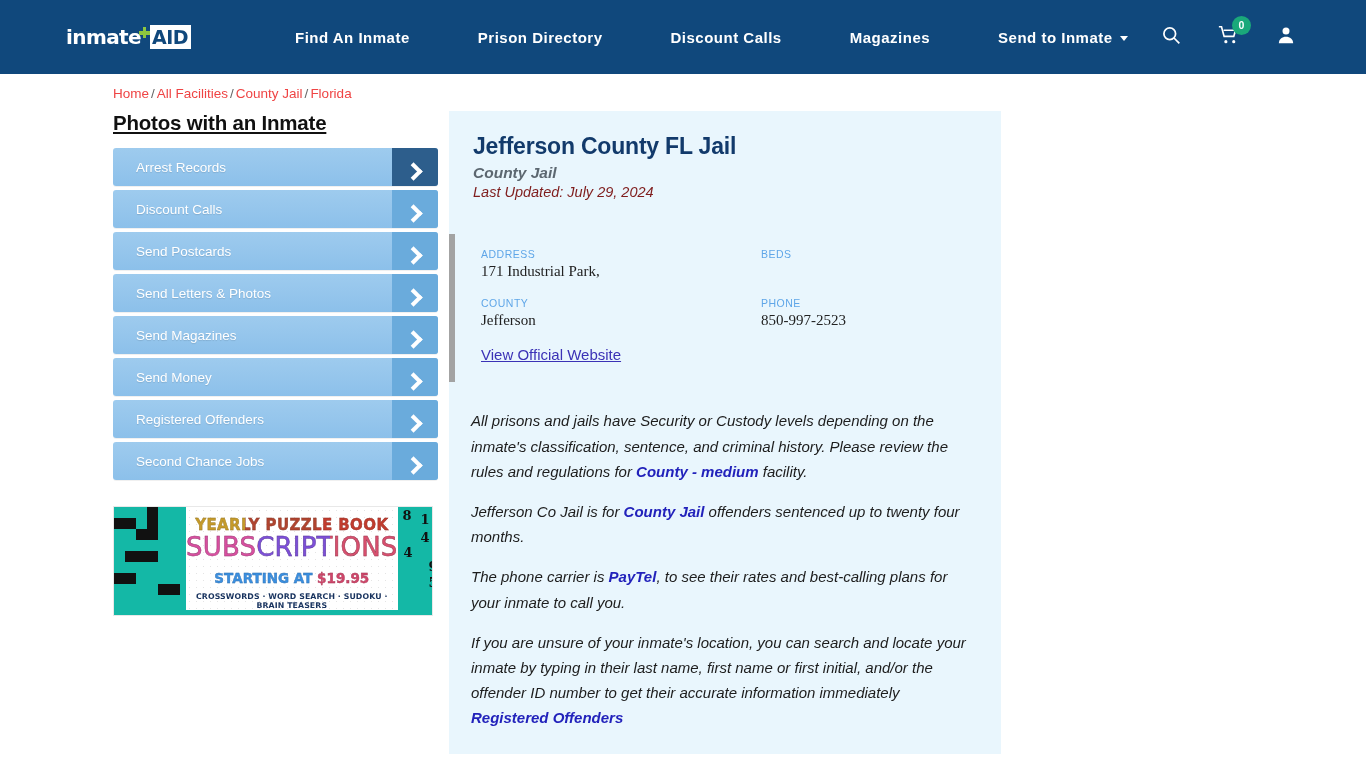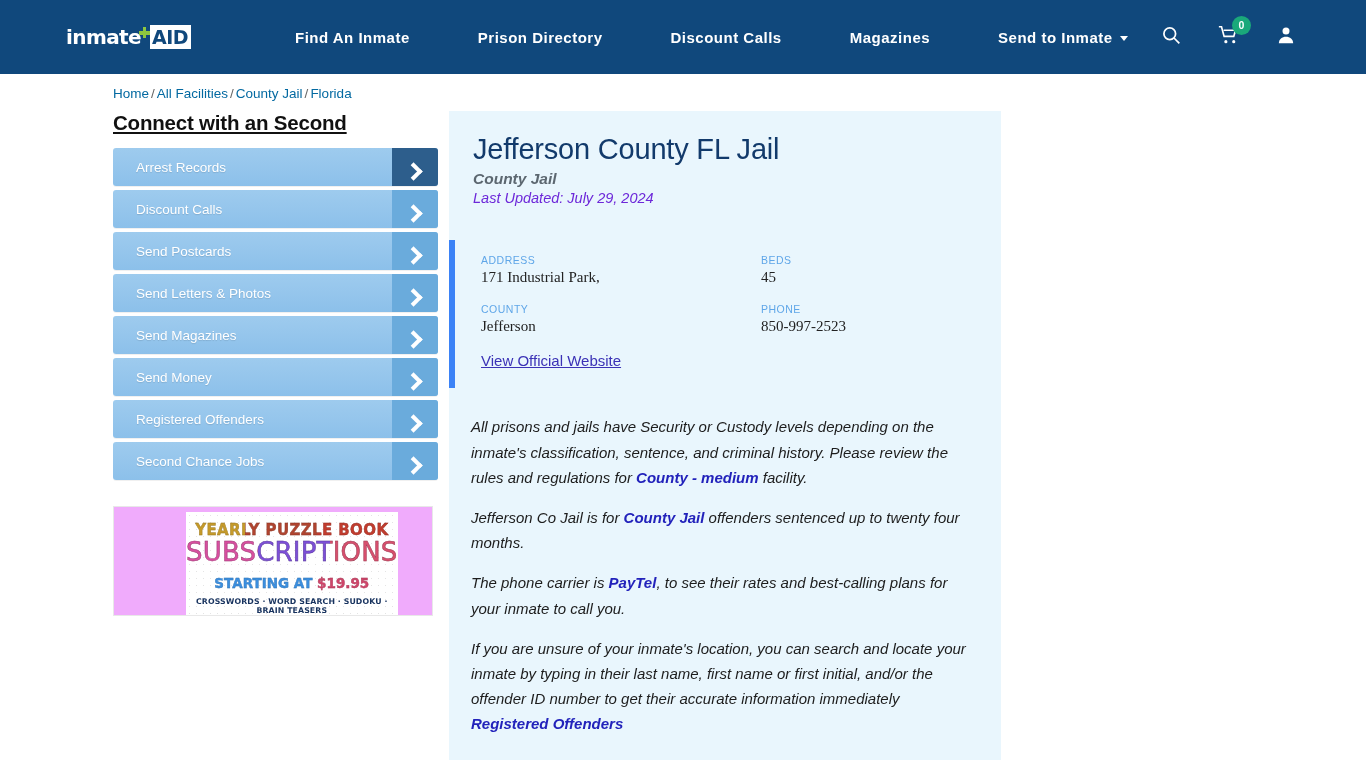--- a/index.html
+++ b/index.html
@@ -104,21 +104,21 @@
   
   .page {
     padding: 0 0 0 0;
     position: relative;
   }
   .breadcrumb {
     padding: 12px 0 0 113px;
     font-size: 13.5px;
     color: #444;
   }
-  .breadcrumb a { color: #0369a1; text-decoration: none; cursor: pointer; }
+  .breadcrumb a { color: #ef4444; text-decoration: none; cursor: pointer; }
   .breadcrumb .sep { color: #666; padding: 0 2px; }
 
   .columns { display: flex; padding-left: 113px; }
   .sidebar { width: 325px; flex: 0 0 325px; padding-top: 10px; }
   .side-title {
     font-size: 20.5px;
     font-weight: bold;
     color: #111;
     text-decoration: underline;
     margin-bottom: 13px;
@@ -159,27 +159,27 @@
     border-right: 4px solid #fff;
     transform: rotate(45deg);
     margin-left: -4px;
   }
 
   
   .ad {
     margin-top: 26px;
     width: 320px;
     height: 110px;
-    background: #f0abfc;
+    background: #14b8a6;
     border: 1px solid #e8e8e8;
     position: relative;
     overflow: hidden;
     cursor: pointer;
     display: flex;
-    align-items: flex-end;
+    align-items: flex-start;
   }
   .ad-cross {
     width: 72px;
     background:
       repeating-linear-gradient(0deg, #bbb 0 1px, transparent 1px 11px),
       repeating-linear-gradient(90deg, #bbb 0 1px, transparent 1px 11px),
       #fff;
     position: relative;
     flex: 0 0 72px;
   }
@@ -237,40 +237,40 @@
     font-size: 13px; font-weight: bold; color: #111;
     font-family: "DejaVu Serif", serif;
   }
 
   
   .main { margin-left: 11px; width: 552px; padding-top: 10px; }
   .card { background: #e9f6fd; padding: 22px 0 0 0; }
   .card-head { padding: 0 26px 0 24px; }
   .fac-title {
     color: #123a6b;
-    font-size: 29px;
-    font-weight: normal;
+    font-size: 23px;
+    font-weight: bold;
     letter-spacing: -0.2px;
   }
   .fac-type {
     color: #5c6770;
     font-size: 15.5px;
     font-style: italic;
     font-weight: bold;
     margin-top: 4px;
   }
   .fac-updated {
-    color: #6d28d9;
+    color: #7f1d1d;
     font-size: 14.5px;
     font-style: italic;
     margin-top: 2px;
   }
   .info-wrap {
     margin-top: 34px;
-    border-left: 6px solid #3b82f6;
+    border-left: 6px solid #a3a3a3;
     padding: 14px 0 18px 26px;
   }
   .info-grid {
     display: grid;
     grid-template-columns: 280px 1fr;
     row-gap: 16px;
   }
   .lab {
     color: #5fa6e8;
     font-size: 10.5px;
@@ -352,21 +352,21 @@
 
 <div class="page">
 
   <div class="breadcrumb">
     <a>Home</a><span class="sep">/</span><a>All Facilities</a><span class="sep">/</span><a>County Jail</a><span class="sep">/</span><a>Florida</a>
   </div>
 
   <div class="columns">
 
     <div class="sidebar">
-      <div class="side-title">Connect with an Second</div>
+      <div class="side-title">Photos with an Inmate</div>
 
       <div class="side-btn active">
         <span class="label">Arrest Records</span>
         <span class="arrow">
             <i class="chev"></i>
           </span>
       </div>
       <div class="side-btn">
         <span class="label">Discount Calls</span>
         <span class="arrow">
@@ -448,21 +448,20 @@
         </div>
 
         <div class="info-wrap">
           <div class="info-grid">
             <div>
               <div class="lab">ADDRESS</div>
               <div class="val">171 Industrial Park,</div>
             </div>
             <div>
               <div class="lab">BEDS</div>
-              <div class="val">45</div>
             </div>
             <div>
               <div class="lab">COUNTY</div>
               <div class="val">Jefferson</div>
             </div>
             <div>
               <div class="lab">PHONE</div>
               <div class="val">850-997-2523</div>
             </div>
           </div>

